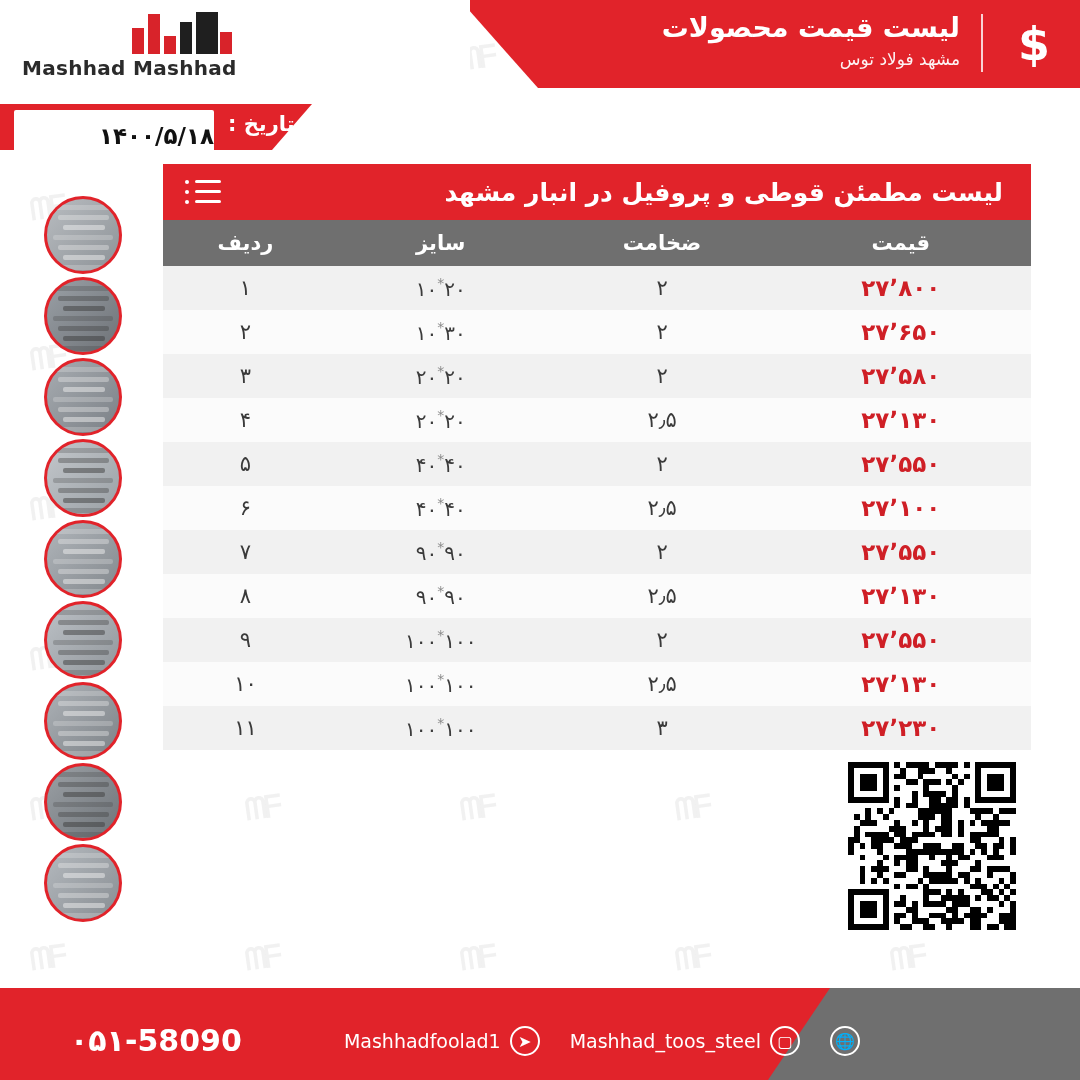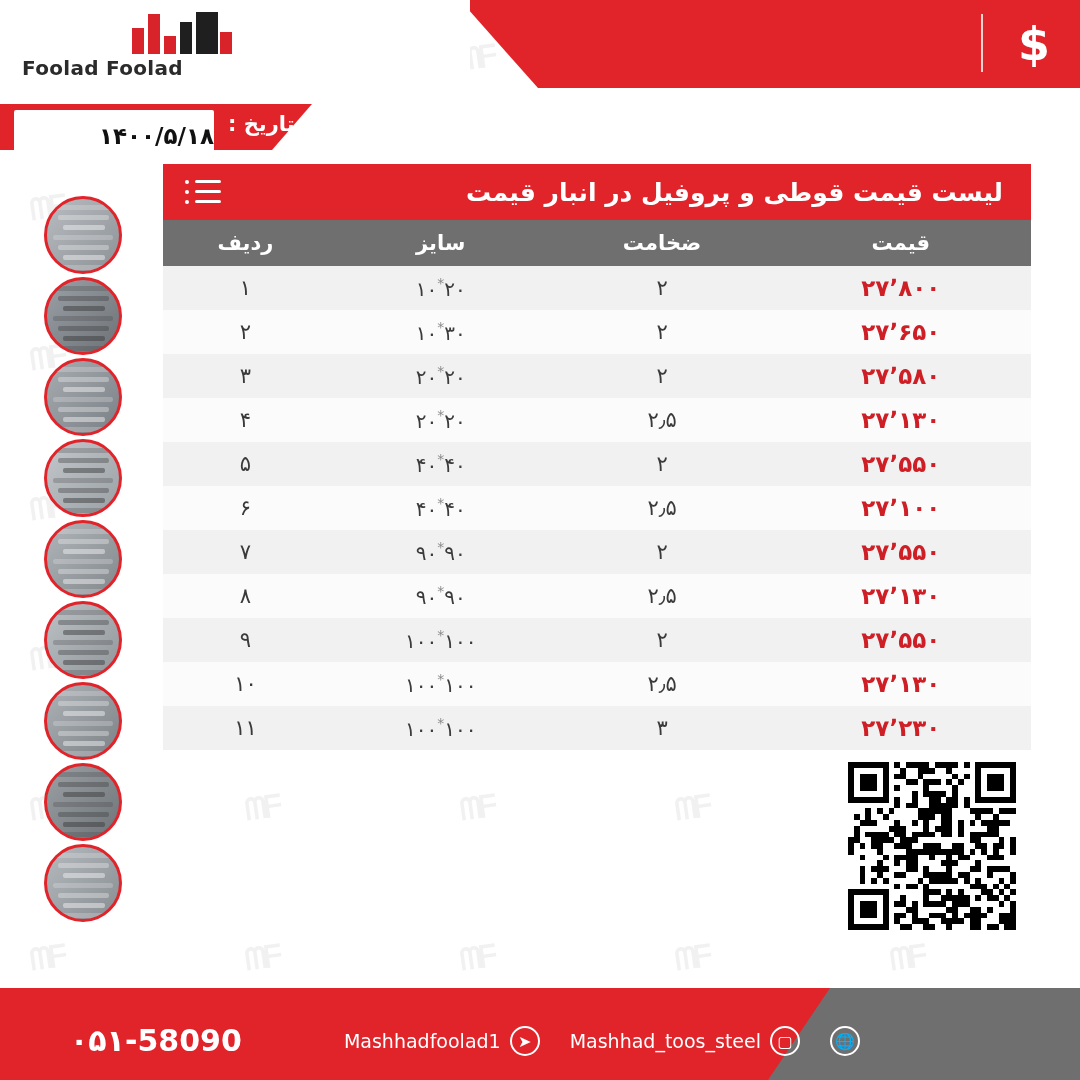--- a/index.html
+++ b/index.html
@@ -218,23 +218,27 @@
 
     <div class="logo">
       <div class="logo-mark">
         <span class="lbar" style="left:4px;  width:12px; height:26px;"></span>
         <span class="lbar" style="left:20px; width:12px; height:40px;"></span>
         <span class="lbar" style="left:36px; width:12px; height:18px;"></span>
         <span class="lbar" style="left:52px; width:12px; height:32px; background:#1f1f1f;"></span>
         <span class="lbar" style="left:68px; width:22px; height:42px; background:#1f1f1f;"></span>
         <span class="lbar" style="left:92px; width:12px; height:22px; background:#d8232a;"></span>
       </div>
-      <div class="logo-text">Foolad Foolad</div>
+      <div class="logo-text">Mashhad Mashhad</div>
     </div>
 
+    <div class="header-titles">
+      <div class="header-title">لیست قیمت محصولات</div>
+      <div class="header-sub">مشهد فولاد توس</div>
+    </div>
     <div class="header-divider"></div>
     <div class="dollar-icon">$</div>
   </div>
 
   <div class="date-ribbon"></div>
   <div class="date-label">تاریخ :</div>
   <div class="date-value-box">
     <span class="date-value">۱۴۰۰/۵/۱۸</span>
   </div>
 
@@ -325,21 +329,21 @@
   <div class="table-card">
     <div class="table-title-bar">
       <div class="menu-icon">
         <b style="top:2px;"></b>
           <b style="top:12px;"></b>
           <b style="top:22px;"></b>
         <span style="top:2px;"></span>
           <span style="top:12px;"></span>
           <span style="top:22px;"></span>
       </div>
-      <div class="table-title">لیست قیمت قوطی و پروفیل در انبار قیمت</div>
+      <div class="table-title">لیست مطمئن قوطی و پروفیل در انبار مشهد</div>
     </div>
 
     <table>
       <thead>
         <tr>
           <th style="width:30%">قیمت</th>
           <th style="width:25%">ضخامت</th>
           <th style="width:26%">سایز</th>
           <th style="width:19%">ردیف</th>
         </tr>

